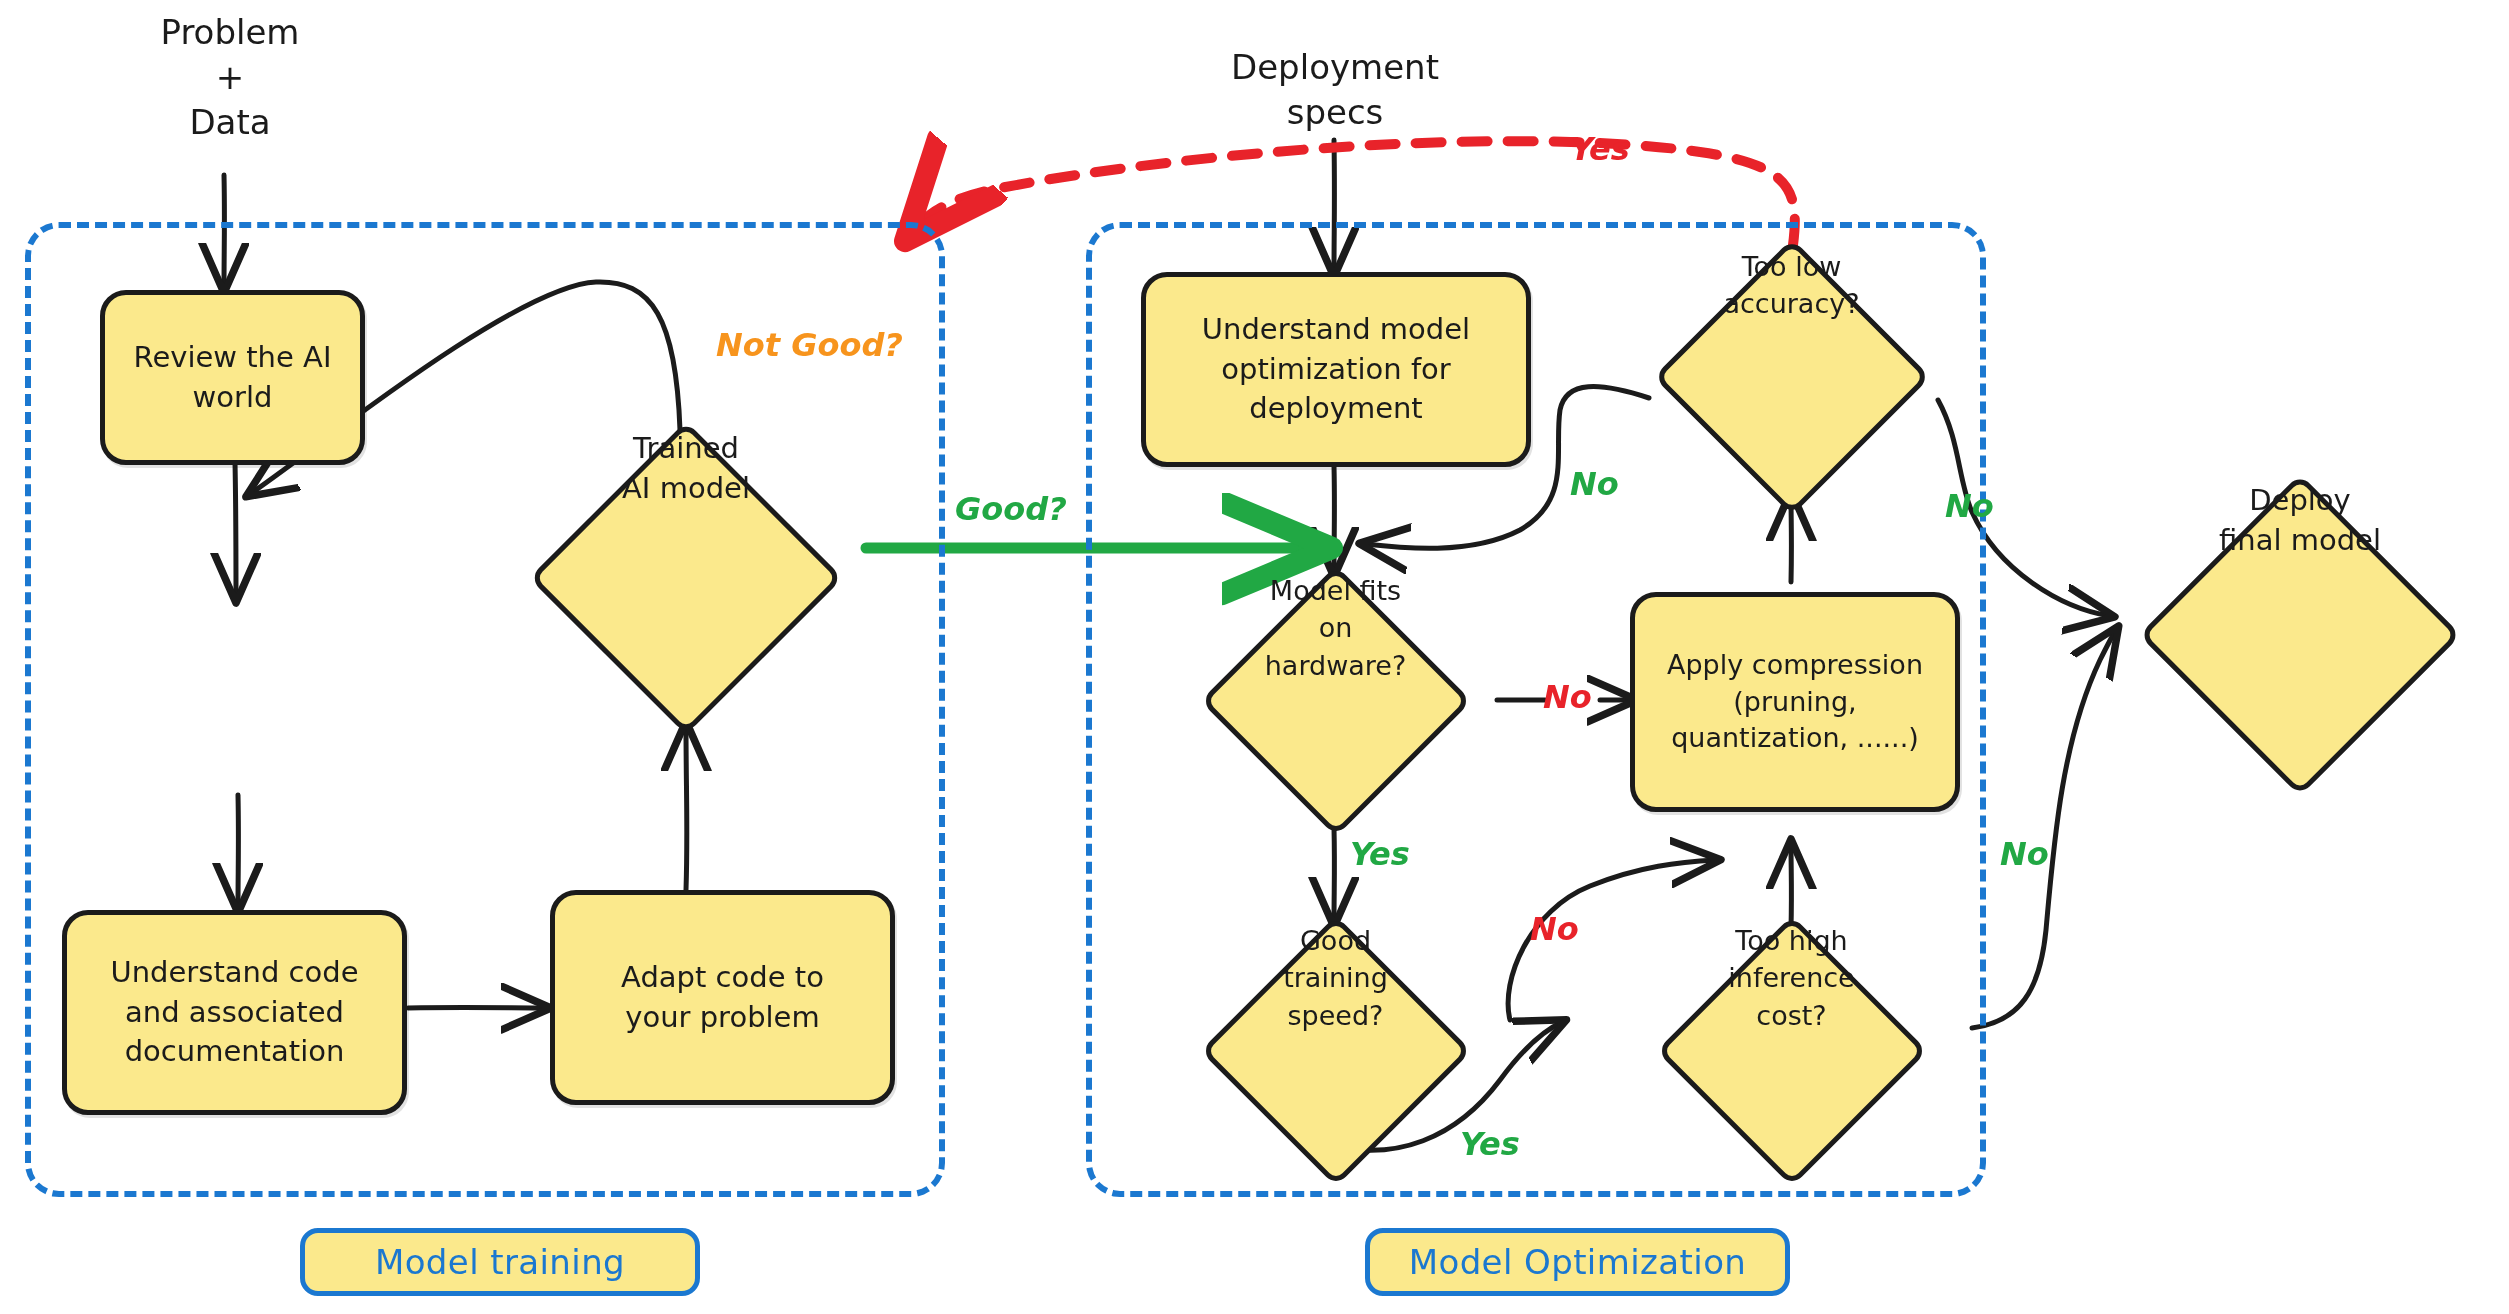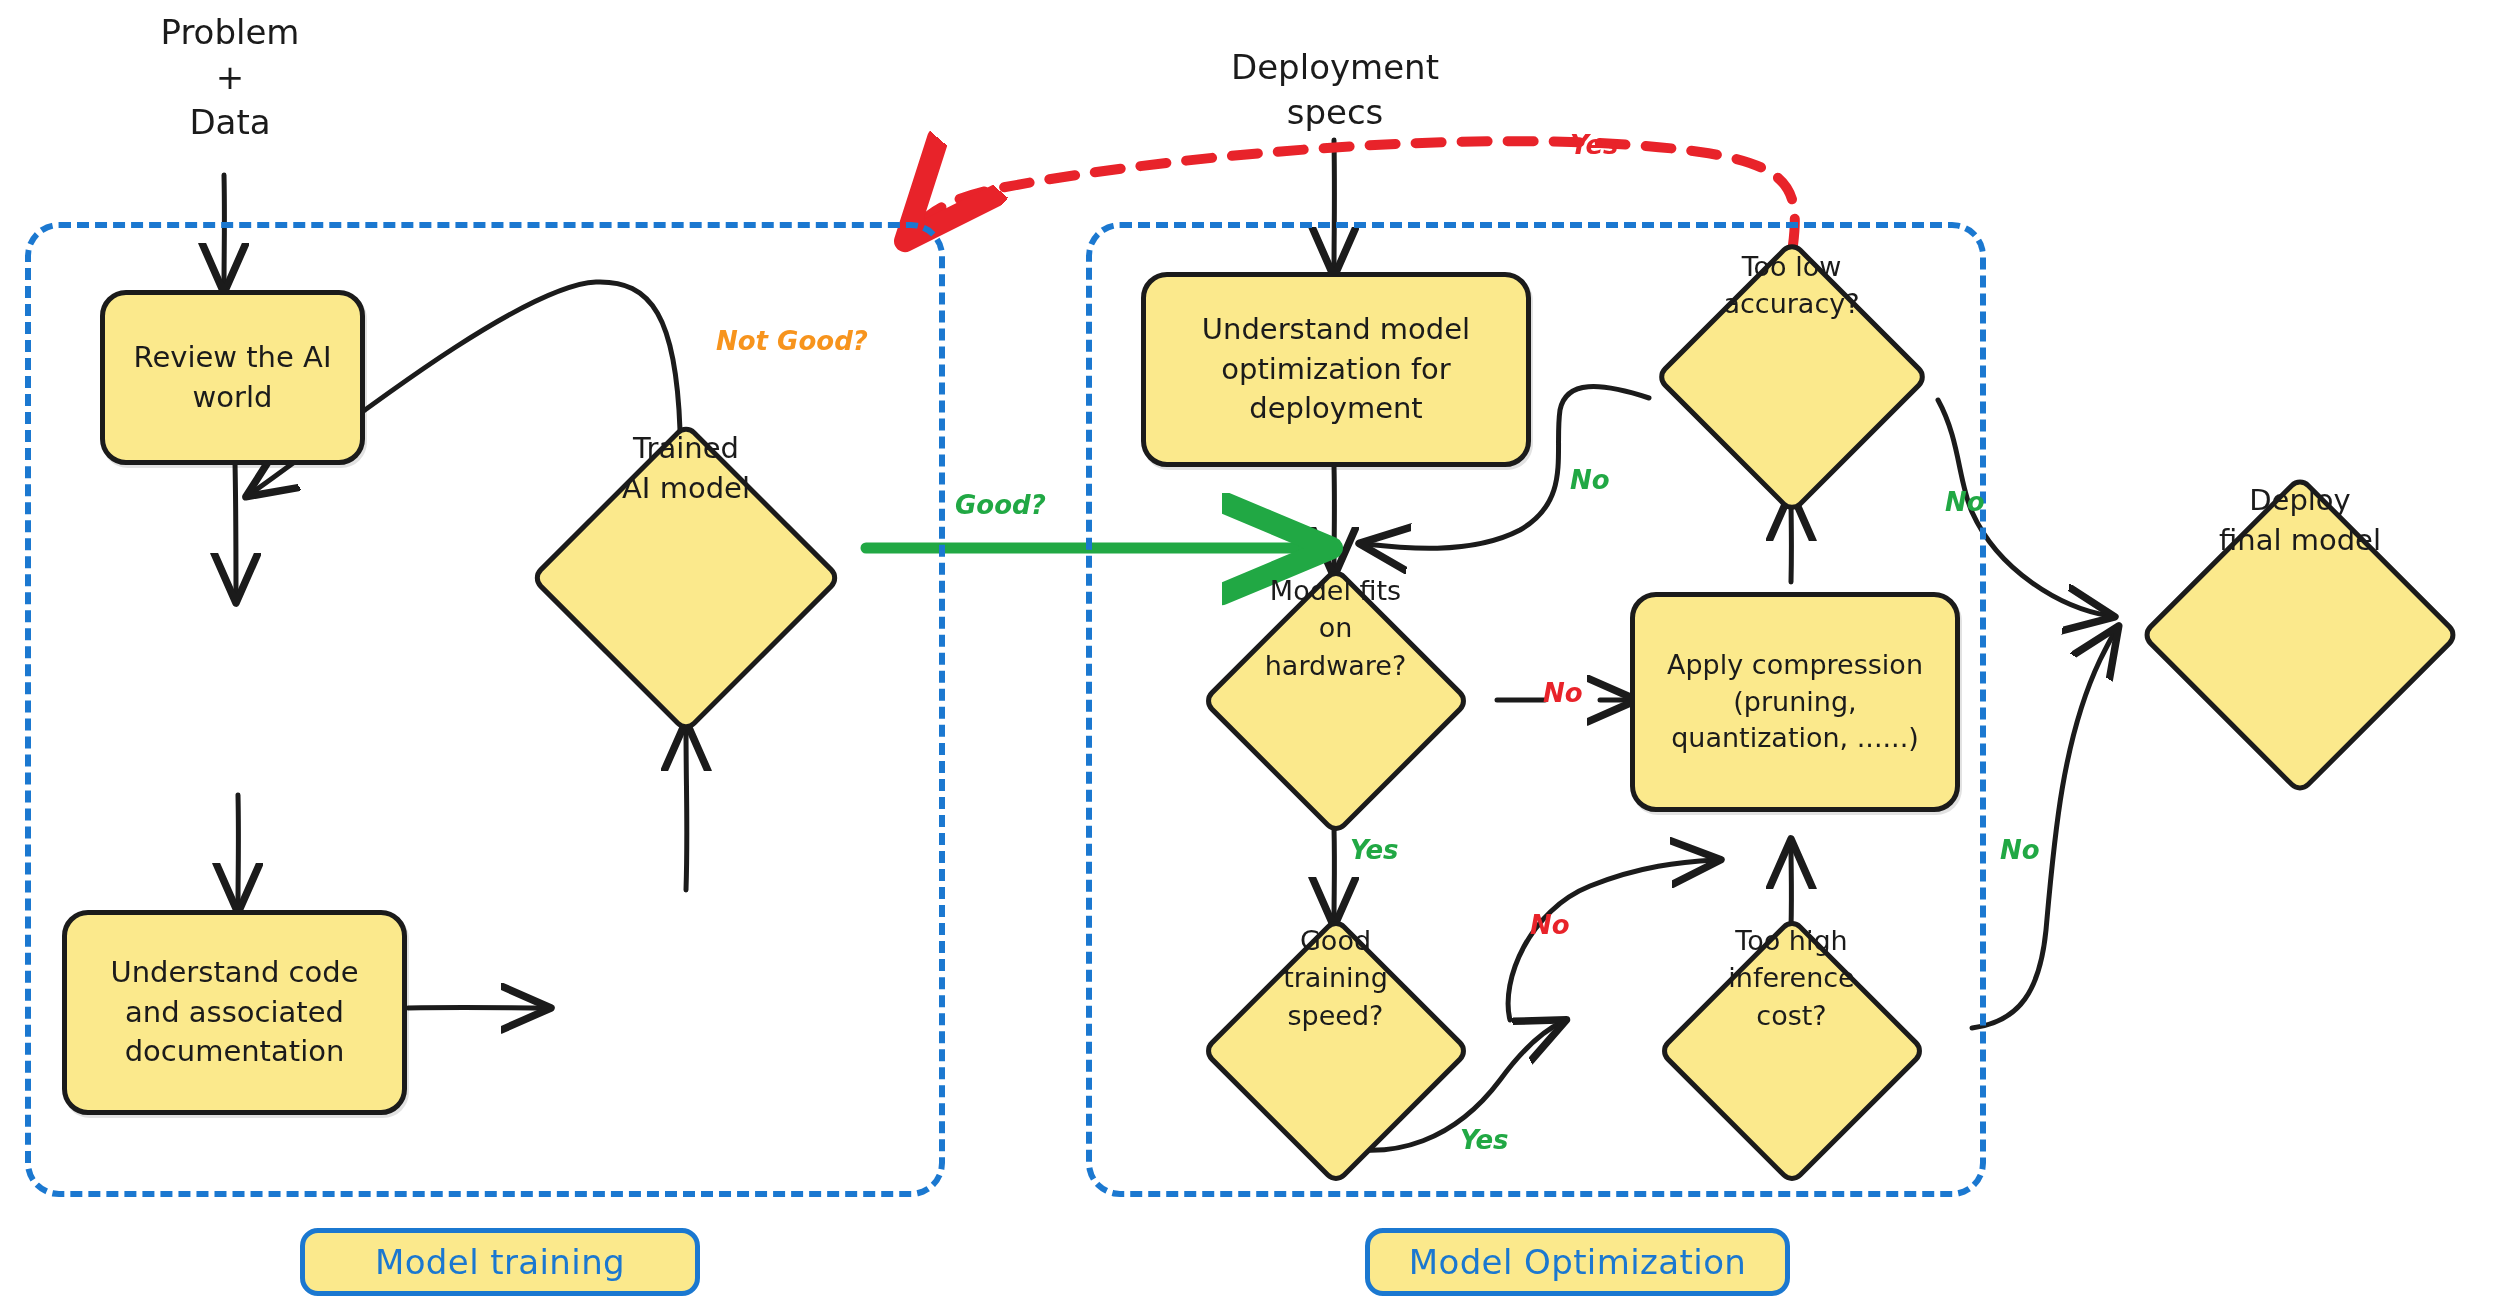--- a/index.html
+++ b/index.html
@@ -110,21 +110,21 @@
   }
   .lbl-green { color: #21a844; }
   .lbl-red   { color: #e8232a; }
   .lbl-orange{ color: #f7941d; }
 
   
   .t-node  { font-size: 29px; }
   .t-small { font-size: 27px; }
   .t-io    { font-size: 34px; }
   .t-chip  { font-size: 34px; }
-  .t-edge  { font-size: 26px; }
+  .t-edge  { font-size: 32px; }
 </style>
 </head>
 <body>
 
 <div id="canvas">
 
   <svg id="wires" viewBox="0 0 2509 1314" preserveAspectRatio="none">
     <defs>
       <marker id="ah-black" markerWidth="14" markerHeight="14" refX="9" refY="5" orient="auto" markerUnits="strokeWidth">
         <path d="M0,0.6 L10,5 L0,9.4" fill="none" stroke="#1b1b1b" stroke-width="1.5" stroke-linecap="round" stroke-linejoin="round"></path>
@@ -192,20 +192,22 @@
 specs</div>
 
   <div class="node box t-node" style="left:100px; top:290px; width:265px; height:175px; white-space:pre-line;">Review the AI
 world</div>
 
 
   <div class="node box t-node" style="left:62px; top:910px; width:345px; height:205px; white-space:pre-line;">Understand code
 and associated
 documentation</div>
 
+  <div class="node box t-node" style="left:550px; top:890px; width:345px; height:215px; white-space:pre-line;">Adapt code to
+your problem</div>
 
   <div class="diamond-wrap" style="left:506px; top:428px; width:360px; height:300px;">
     <div class="diamond-shape" style="width:212px; height:212px;"></div>
     <div class="diamond-label t-node" style="white-space:pre-line;">Trained
 AI model</div>
   </div>
 
   <div class="node box t-node" style="left:1141px; top:272px; width:390px; height:195px; white-space:pre-line;">Understand model
 optimization for
 deployment</div>

